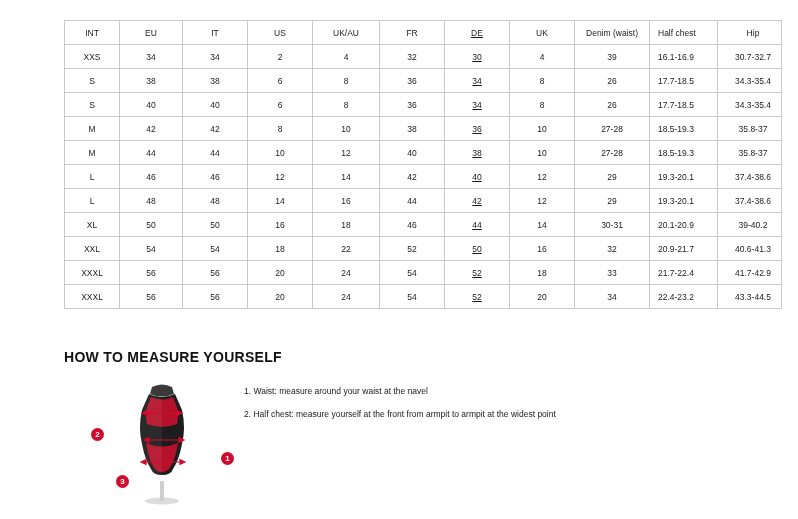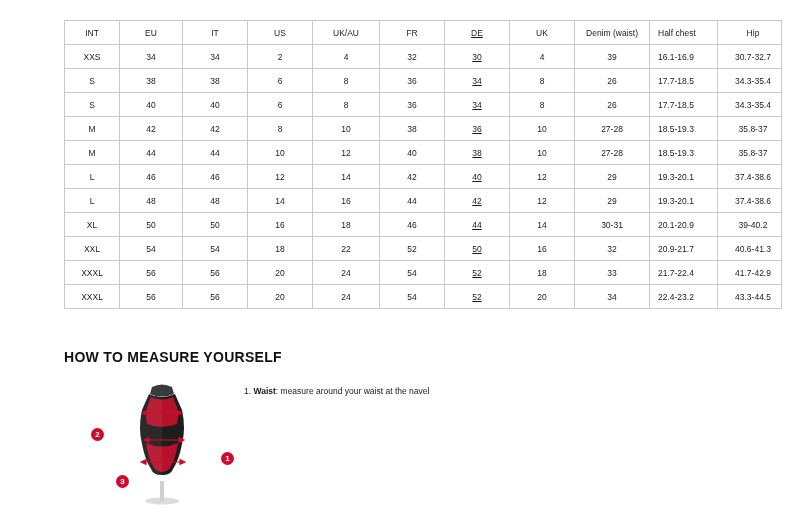--- a/index.html
+++ b/index.html
@@ -92,21 +92,21 @@
     top: 12px;
     width: 470px;
   }
   .note {
     font-size: 8.5px;
     line-height: 12px;
     color: #1a1a1a;
     margin-bottom: 11px;
     white-space: nowrap;
   }
-  .note b { font-weight: bold; margin-top: 11px; }
+  .note b { font-weight: normal; margin-top: 11px; }
   .note .num { font-weight: normal; }
   .bullet {
     position: absolute;
     width: 13px;
     height: 13px;
     border-radius: 50%;
     background: #cf0a2c;
     color: #ffffff;
     font-size: 8px;
     line-height: 13px;
@@ -325,18 +325,22 @@
         <div class="bullet" style="left:127px; top:71px;">1</div>
         <div class="bullet" style="left:-3px; top:47px;">2</div>
         <div class="bullet" style="left:22px; top:94px;">3</div>
       </div>
 
       <div class="notes">
         <div class="note">
           <span class="num">1.</span>
           <b>Waist</b><span>: measure around your waist at the navel</span>
         </div>
+        <div class="note">
+          <span class="num">2.</span>
+          <b>Half chest</b><span>: measure yourself at the front from armpit to armpit at the widest point</span>
+        </div>
       </div>
 
     </div>
   </div>
 
 </div>
 
 </body></html>

